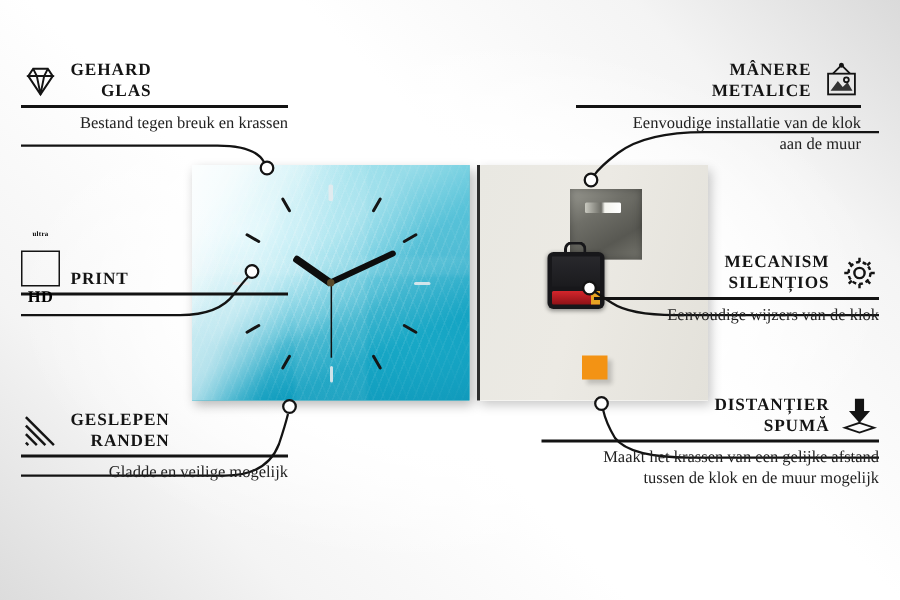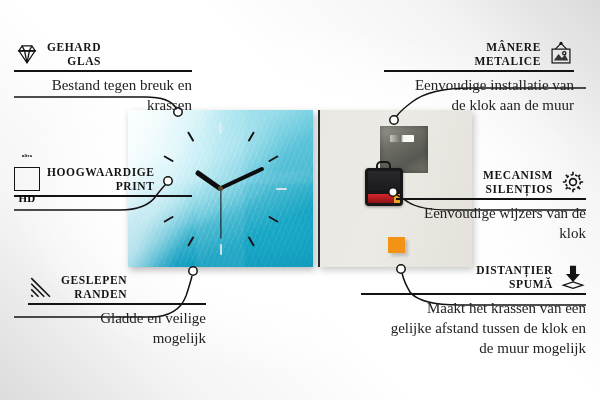--- a/index.html
+++ b/index.html
@@ -144,21 +144,21 @@
   .feat-head { display: flex; align-items: center; gap: 7px; }
   .feature.right .feat-head { justify-content: flex-end; }
   .feat-title {
     font-family: "Liberation Serif", "DejaVu Serif", serif;
     font-size: 11.5px; font-weight: bold; letter-spacing: .6px;
     color: #141414; line-height: 1.22; text-transform: uppercase;
   }
   .feat-rule { height: 1.6px; background: #131313; margin: 2px 0 3px; }
   .feat-desc {
     font-family: "Liberation Serif", "DejaVu Serif", serif;
-    font-size: 15px; color: #222; line-height: 1.35; margin-left: 24px;
+    font-size: 11px; color: #222; line-height: 1.35; margin-left: 24px;
   }
   .feat-icon { width: 26px; height: 26px; flex: 0 0 26px; color: #141414; }
   .feat-icon svg { display: block; width: 100%; height: 100%; }
 
   
   .hd-badge {
     width: 26px; height: 24px; border: 1.6px solid #141414;
     display: flex; flex-direction: column; align-items: center;
     justify-content: center; line-height: 1; flex: 0 0 26px;
   }
@@ -277,28 +277,28 @@
   <div class="feat-desc">Bestand tegen breuk en krassen</div>
 </div>
 
 <div class="feature left" style="left:14px; top:165px; width:178px;">
   <div class="feat-head">
     <span class="hd-badge">
       <span class="hd-ultra">ultra</span>
       <span class="hd-hd">HD</span>
     </span>
     <span class="feat-title">
-      <span>HOOGWAARDIGE</span><br>
+      <br>
       <span>PRINT</span>
     </span>
   </div>
   <div class="feat-rule"></div>
 </div>
 
-<div class="feature left" style="left:28px; top:273px; width:178px;">
+<div class="feature left" style="left:14px; top:273px; width:178px;">
   <div class="feat-head">
     <span class="feat-icon">
       <svg viewBox="0 0 32 32" fill="none" stroke="currentColor" stroke-width="2">
         <path d="M4 5 L27 28"></path>
         <path d="M4 12 L20 28"></path>
         <path d="M4 19 L13 28"></path>
         <path d="M4 26 L6 28"></path>
       </svg>
     </span>
     <span class="feat-title">

